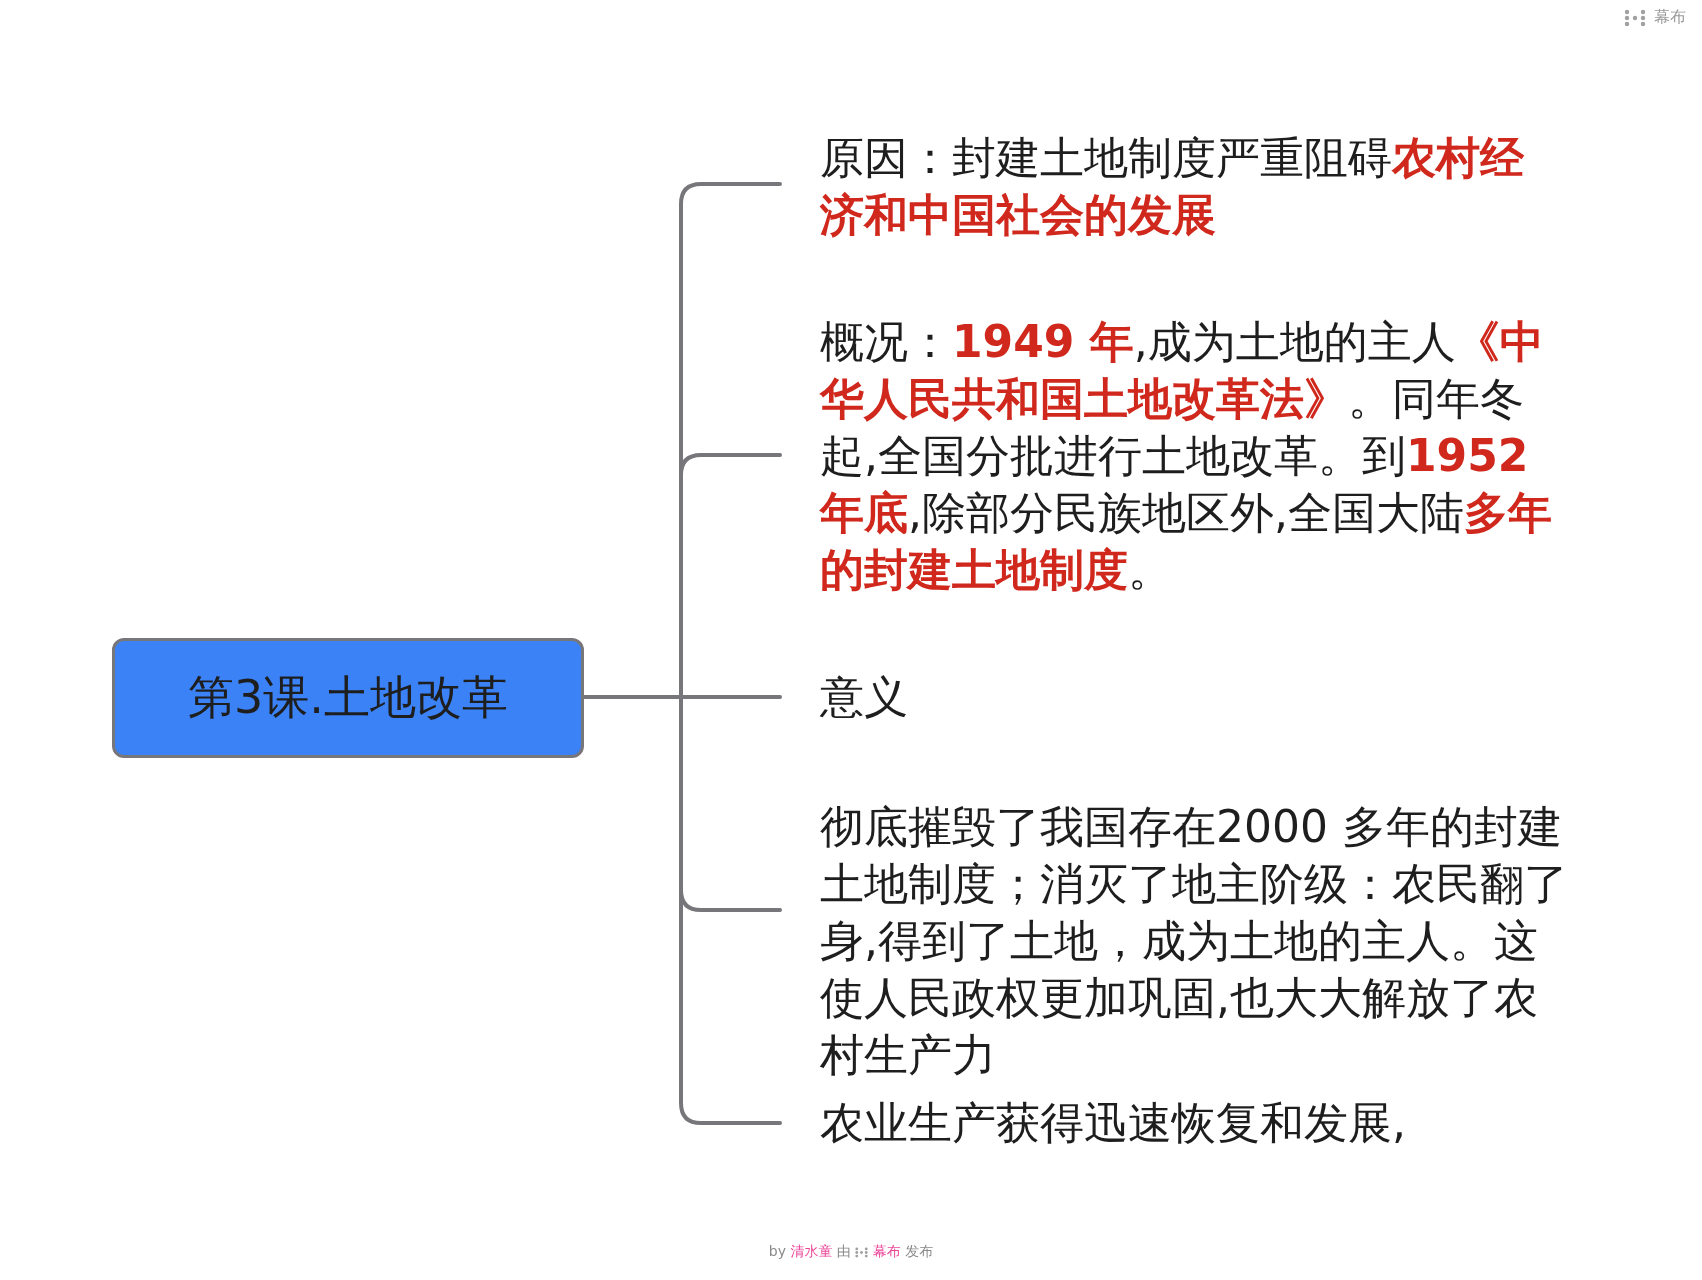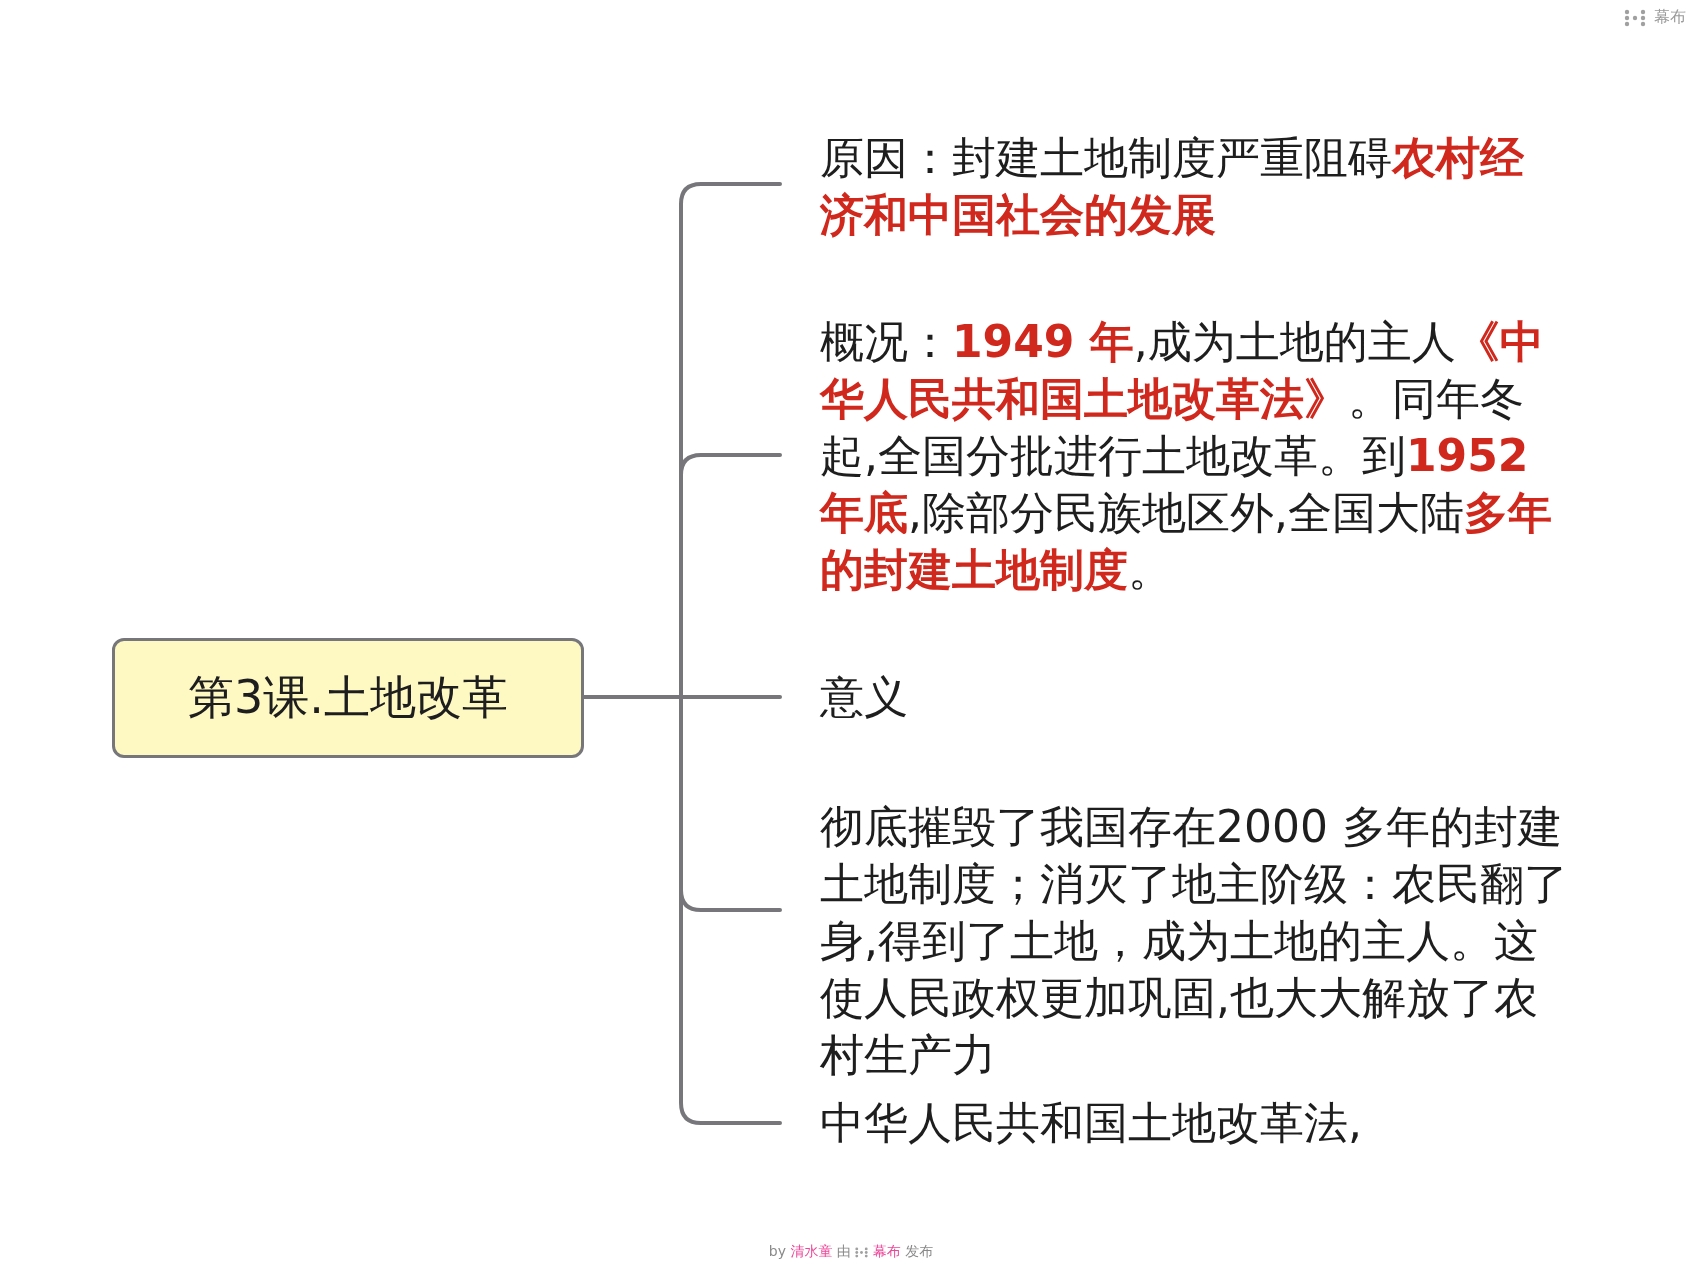--- a/index.html
+++ b/index.html
@@ -15,21 +15,21 @@
     color: #9a9a9a; font-size: 16px;
   }
   .logo svg { display: block; }
   svg.connectors { position: absolute; left: 0; top: 0; }
   .root {
     position: absolute; left: 112px; top: 638px;
     width: 466px; height: 114px;
     border: 3px solid #77777b; border-radius: 12px;
     box-sizing: content-box;
     display: flex; align-items: center; justify-content: center;
-    font-size: 46px; color: #1e1e1e; background: #fef9c3;
+    font-size: 46px; color: #1e1e1e; background: #3b82f6;
   }
   .node {
     position: absolute; left: 820px; width: 740px;
     font-size: 44px; line-height: 57px; color: #1e1e1e;
     white-space: normal; word-break: break-all;
   }
   .red { color: #d0281c; font-weight: bold; }
   .footer {
     position: absolute; left: 0; width: 100%; top: 1243px;
     text-align: center; font-size: 14px; color: #8a8a8a;
@@ -82,21 +82,21 @@
 
 <div class="node" style="top:668px;">
   <span>意义</span>
 </div>
 
 <div class="node" style="top:798px; width:760px;">
   <span>彻底摧毁了我国存在2000 多年的封建土地制度；消灭了地主阶级：农民翻了身,得到了土地，成为土地的主人。这使人民政权更加巩固,也大大解放了农村生产力</span>
 </div>
 
 <div class="node" style="top:1094px;">
-  <span>中华人民共和国土地改革法,</span>
+  <span>农业生产获得迅速恢复和发展,</span>
 </div>
 
 <div class="footer">
   <span>by</span>
   <span class="gold">清水童</span>
   <span>由</span>
   <svg class="mini" width="13" height="11" viewBox="0 0 22 18">
     <circle cx="3" cy="3" r="2.4" fill="#a0a0a0"></circle>
     <circle cx="3" cy="9" r="2.4" fill="#a0a0a0"></circle>
     <circle cx="3" cy="15" r="2.4" fill="#a0a0a0"></circle>

